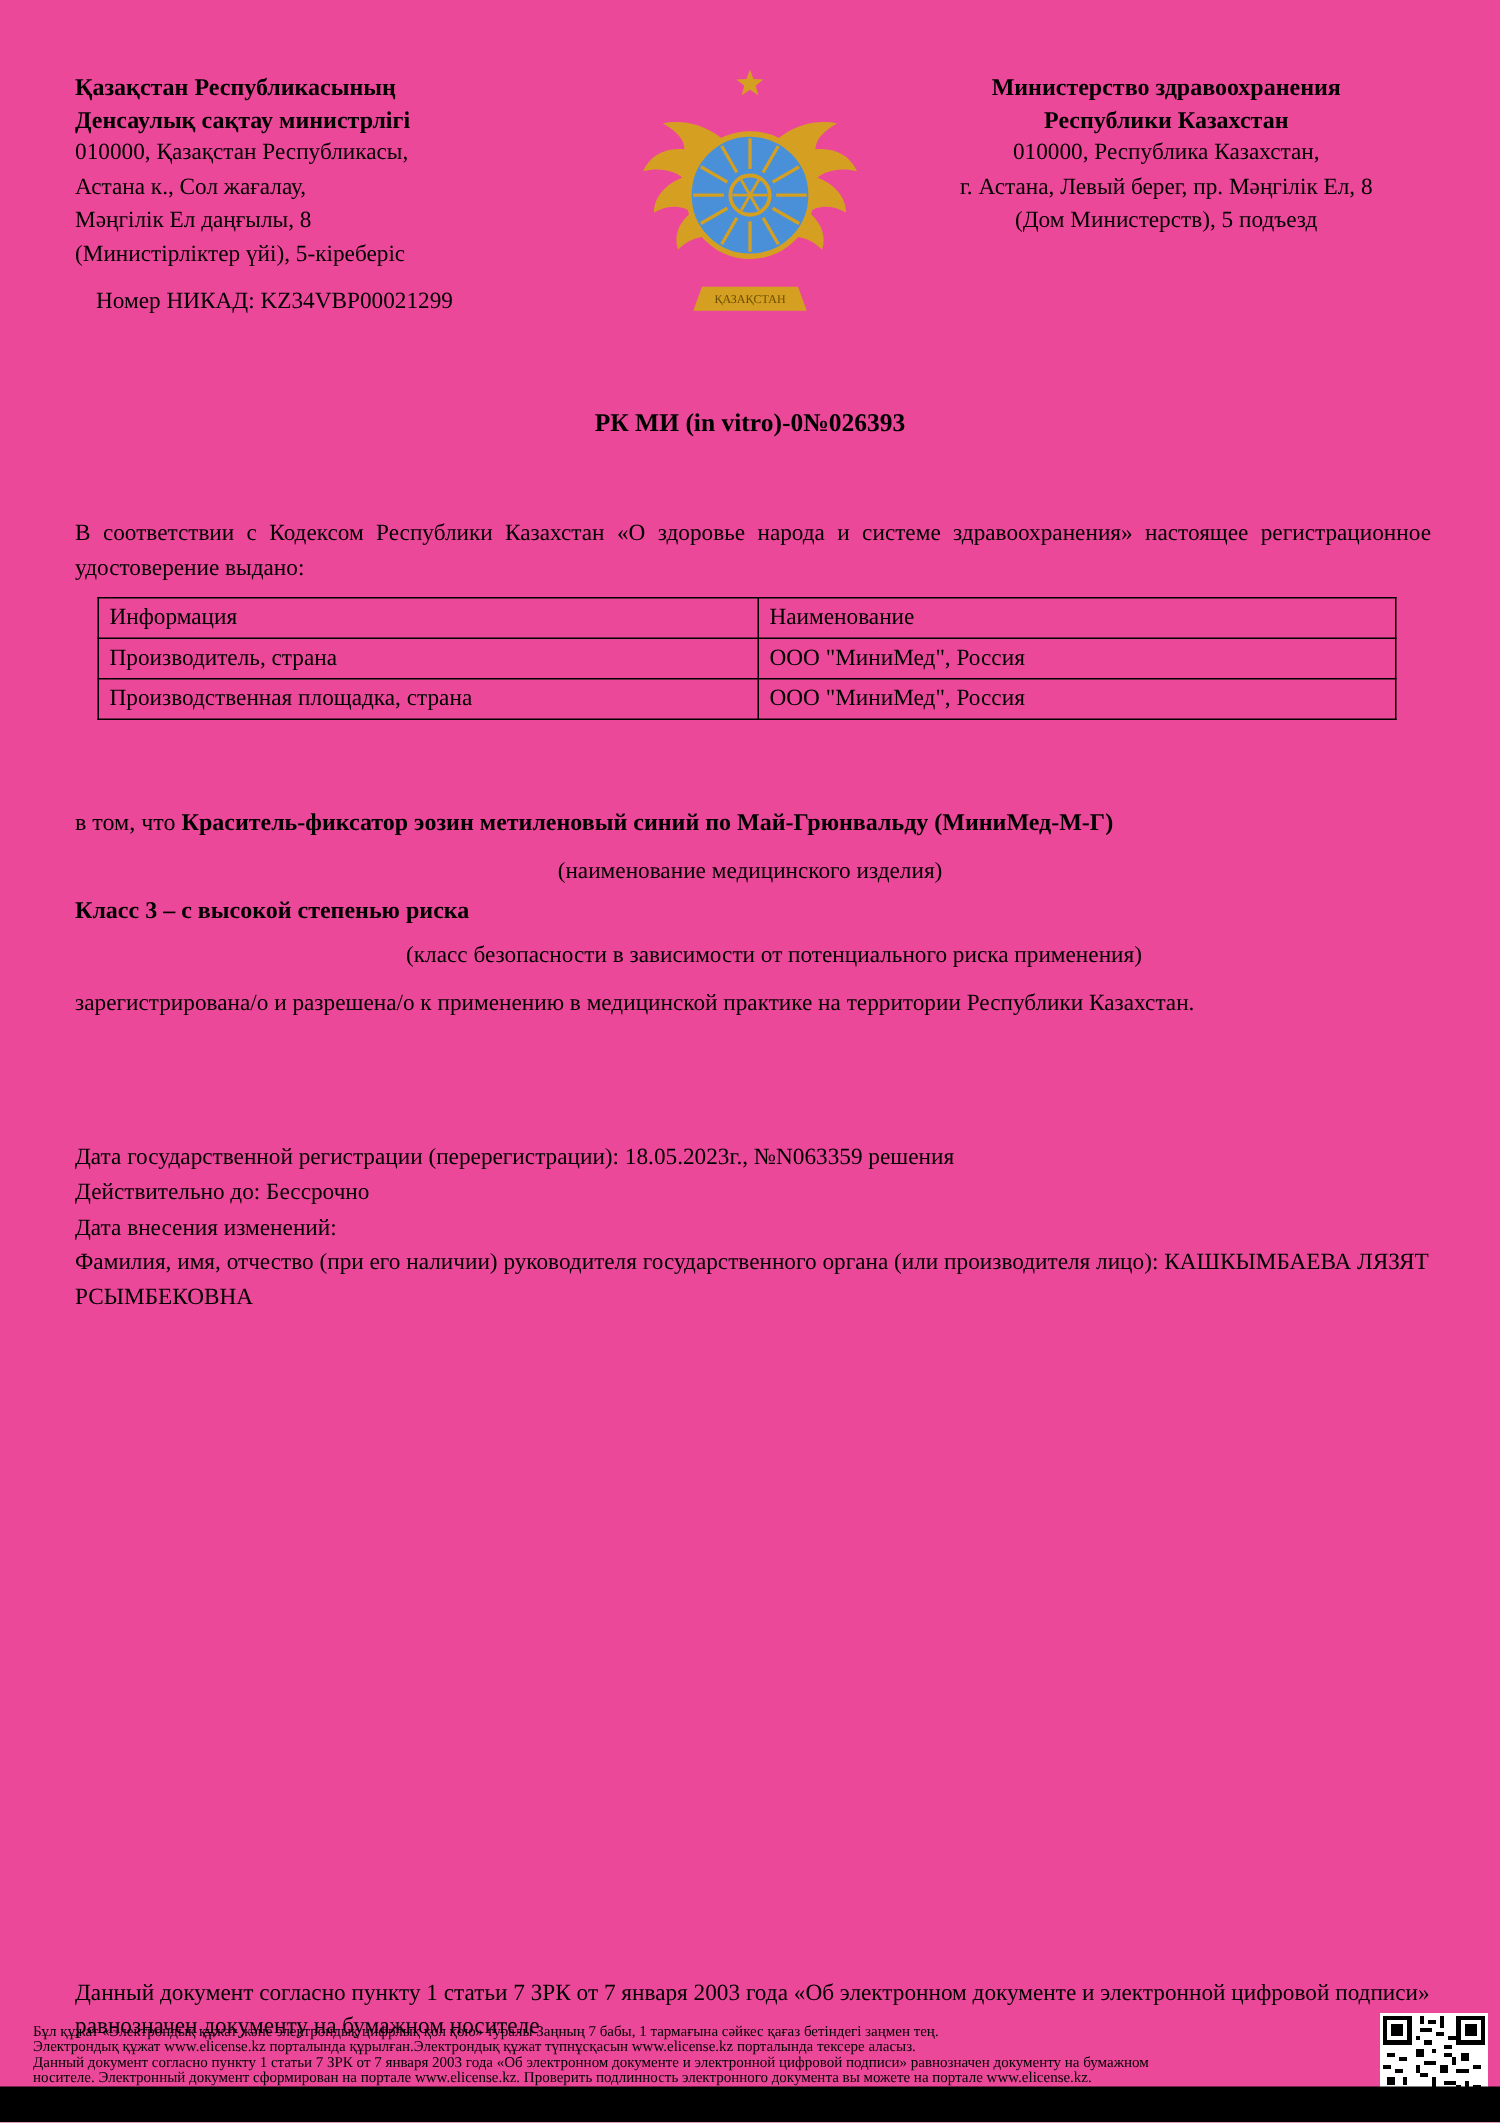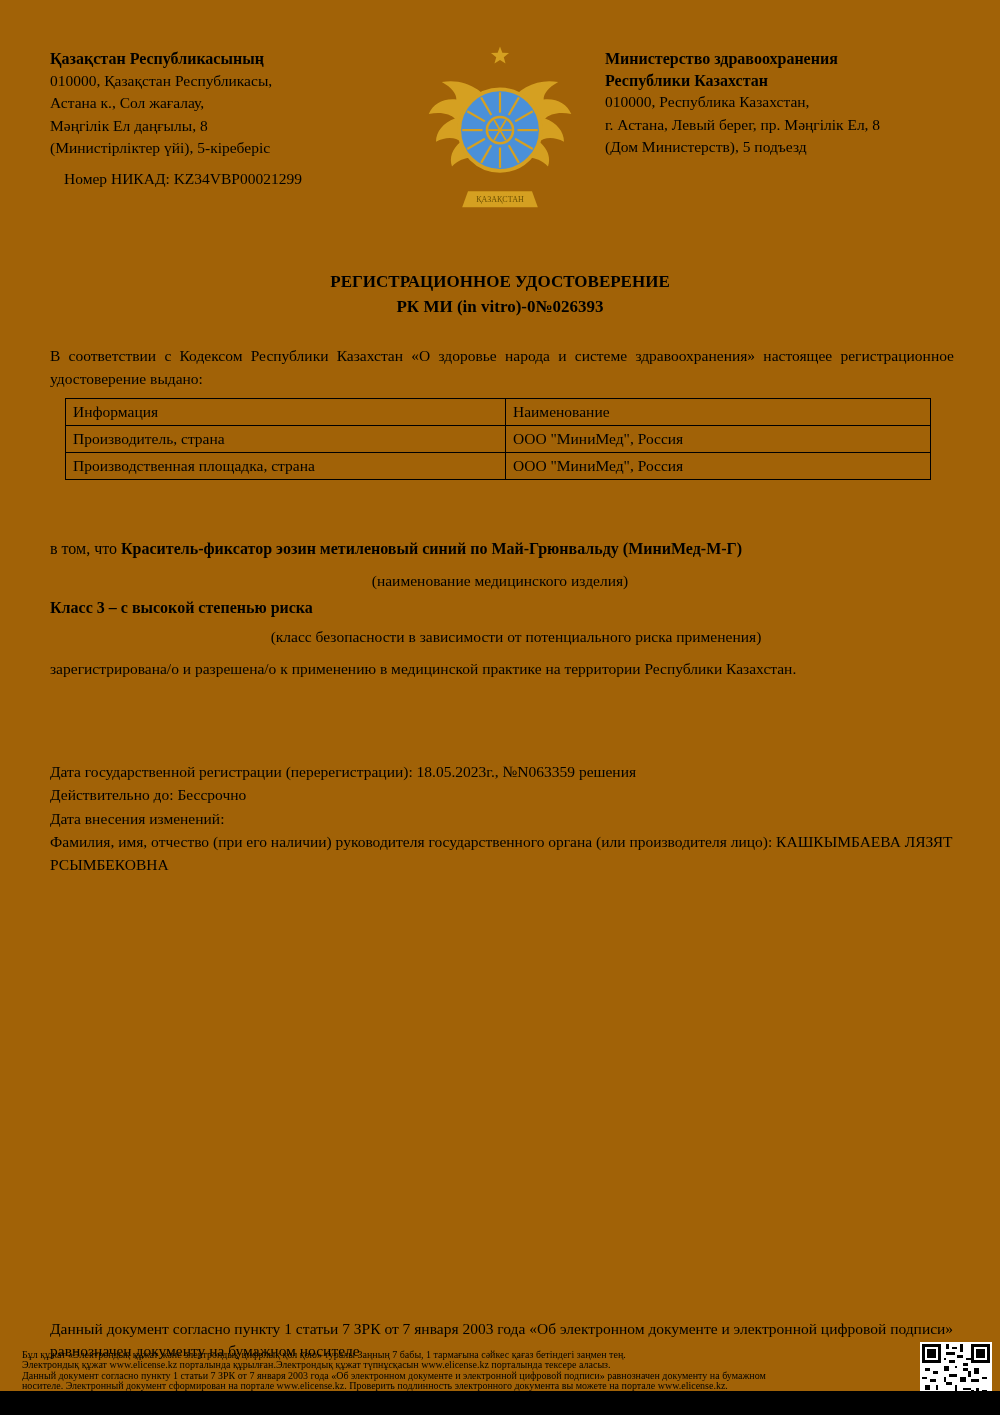--- a/index.html
+++ b/index.html
@@ -1,27 +1,27 @@
 <!DOCTYPE html>
 <html lang="ru"><head>
 <meta charset="utf-8">
 <style>
   * { margin:0; padding:0; box-sizing:border-box; }
   html,body { background:#ffffff; }
   .page {
     position:relative; width:1000px; height:1415px; margin:0 auto;
-    background:#a16207; color:#000;
+    background:#ec4899; color:#000;
     font-family:"Liberation Serif","DejaVu Serif",serif;
     overflow:hidden;
   }
   
   .header { position:absolute; top:48px; left:50px; right:50px; display:flex; justify-content:space-between; }
   .h-col { width:345px; }
   .h-col.left { width:330px; }
-  .h-col.right { text-align:left; }
+  .h-col.right { text-align:center; }
   .h-title div { font-weight:bold; font-size:16px; line-height:1.35; }
   .addr { font-size:15.5px; line-height:1.45; }
   .nikad { margin-top:11px; font-size:15.5px;margin-left:14px; }
   .emblem-wrap { position:absolute; top:44px; left:50%; transform:translateX(-50%); width:160px; height:178px; }
   
   .doc-title { position:absolute; top:270px; left:0; right:0; text-align:center; font-weight:bold; font-size:17px; line-height:1.45; }
   
   .intro { position:absolute; top:344px; left:50px; right:46px; font-size:15.5px; line-height:1.5; text-align:justify; }
   .reg-table { position:absolute; top:398px; left:65px; border-collapse:collapse; font-size:15.5px; width:866px; table-layout:fixed; }
   .reg-table td { border:1px solid #000; padding:2px 7px; height:27px; vertical-align:middle; overflow:hidden; white-space:nowrap; }
@@ -42,20 +42,21 @@
 </style>
 </head>
 <body>
 
 <div class="page">
 
   <div class="header">
     <div class="h-col left">
       <div class="h-title">
         <div>Қазақстан Республикасының</div>
+        <div>Денсаулық сақтау министрлігі</div>
       </div>
       <div class="addr">
         <div>010000, Қазақстан Республикасы,</div>
         <div>Астана к., Сол жағалау,</div>
         <div>Мәңгілік Ел даңғылы, 8</div>
         <div>(Министірліктер үйі), 5-кіреберіс</div>
       </div>
       <div class="nikad">Номер НИКАД: KZ34VBP00021299</div>
     </div>
 
@@ -103,21 +104,20 @@
         <line x1="110" y1="100" x2="110" y2="132" transform="rotate(90 110 116)"></line>
         <line x1="110" y1="100" x2="110" y2="132" transform="rotate(150 110 116)"></line>
       </g>
 
       <path d="M66 200 L154 200 L162 222 L58 222 Z" fill="#D5A021"></path>
       <text x="110" y="215" text-anchor="middle" font-size="11" fill="#6b4e00">ҚАЗАҚСТАН</text>
     </svg>
   </div>
 
   <div class="doc-title">
-    <div>РЕГИСТРАЦИОННОЕ УДОСТОВЕРЕНИЕ</div>
     <div>РК МИ (in vitro)-0№026393</div>
   </div>
 
   <div class="intro">В соответствии с Кодексом Республики Казахстан «О здоровье народа и системе здравоохранения» настоящее регистрационное удостоверение выдано:</div>
 
   <table class="reg-table">
     <tbody>
       <tr>
         <td class="c1">Информация</td>
         <td>Наименование</td>

